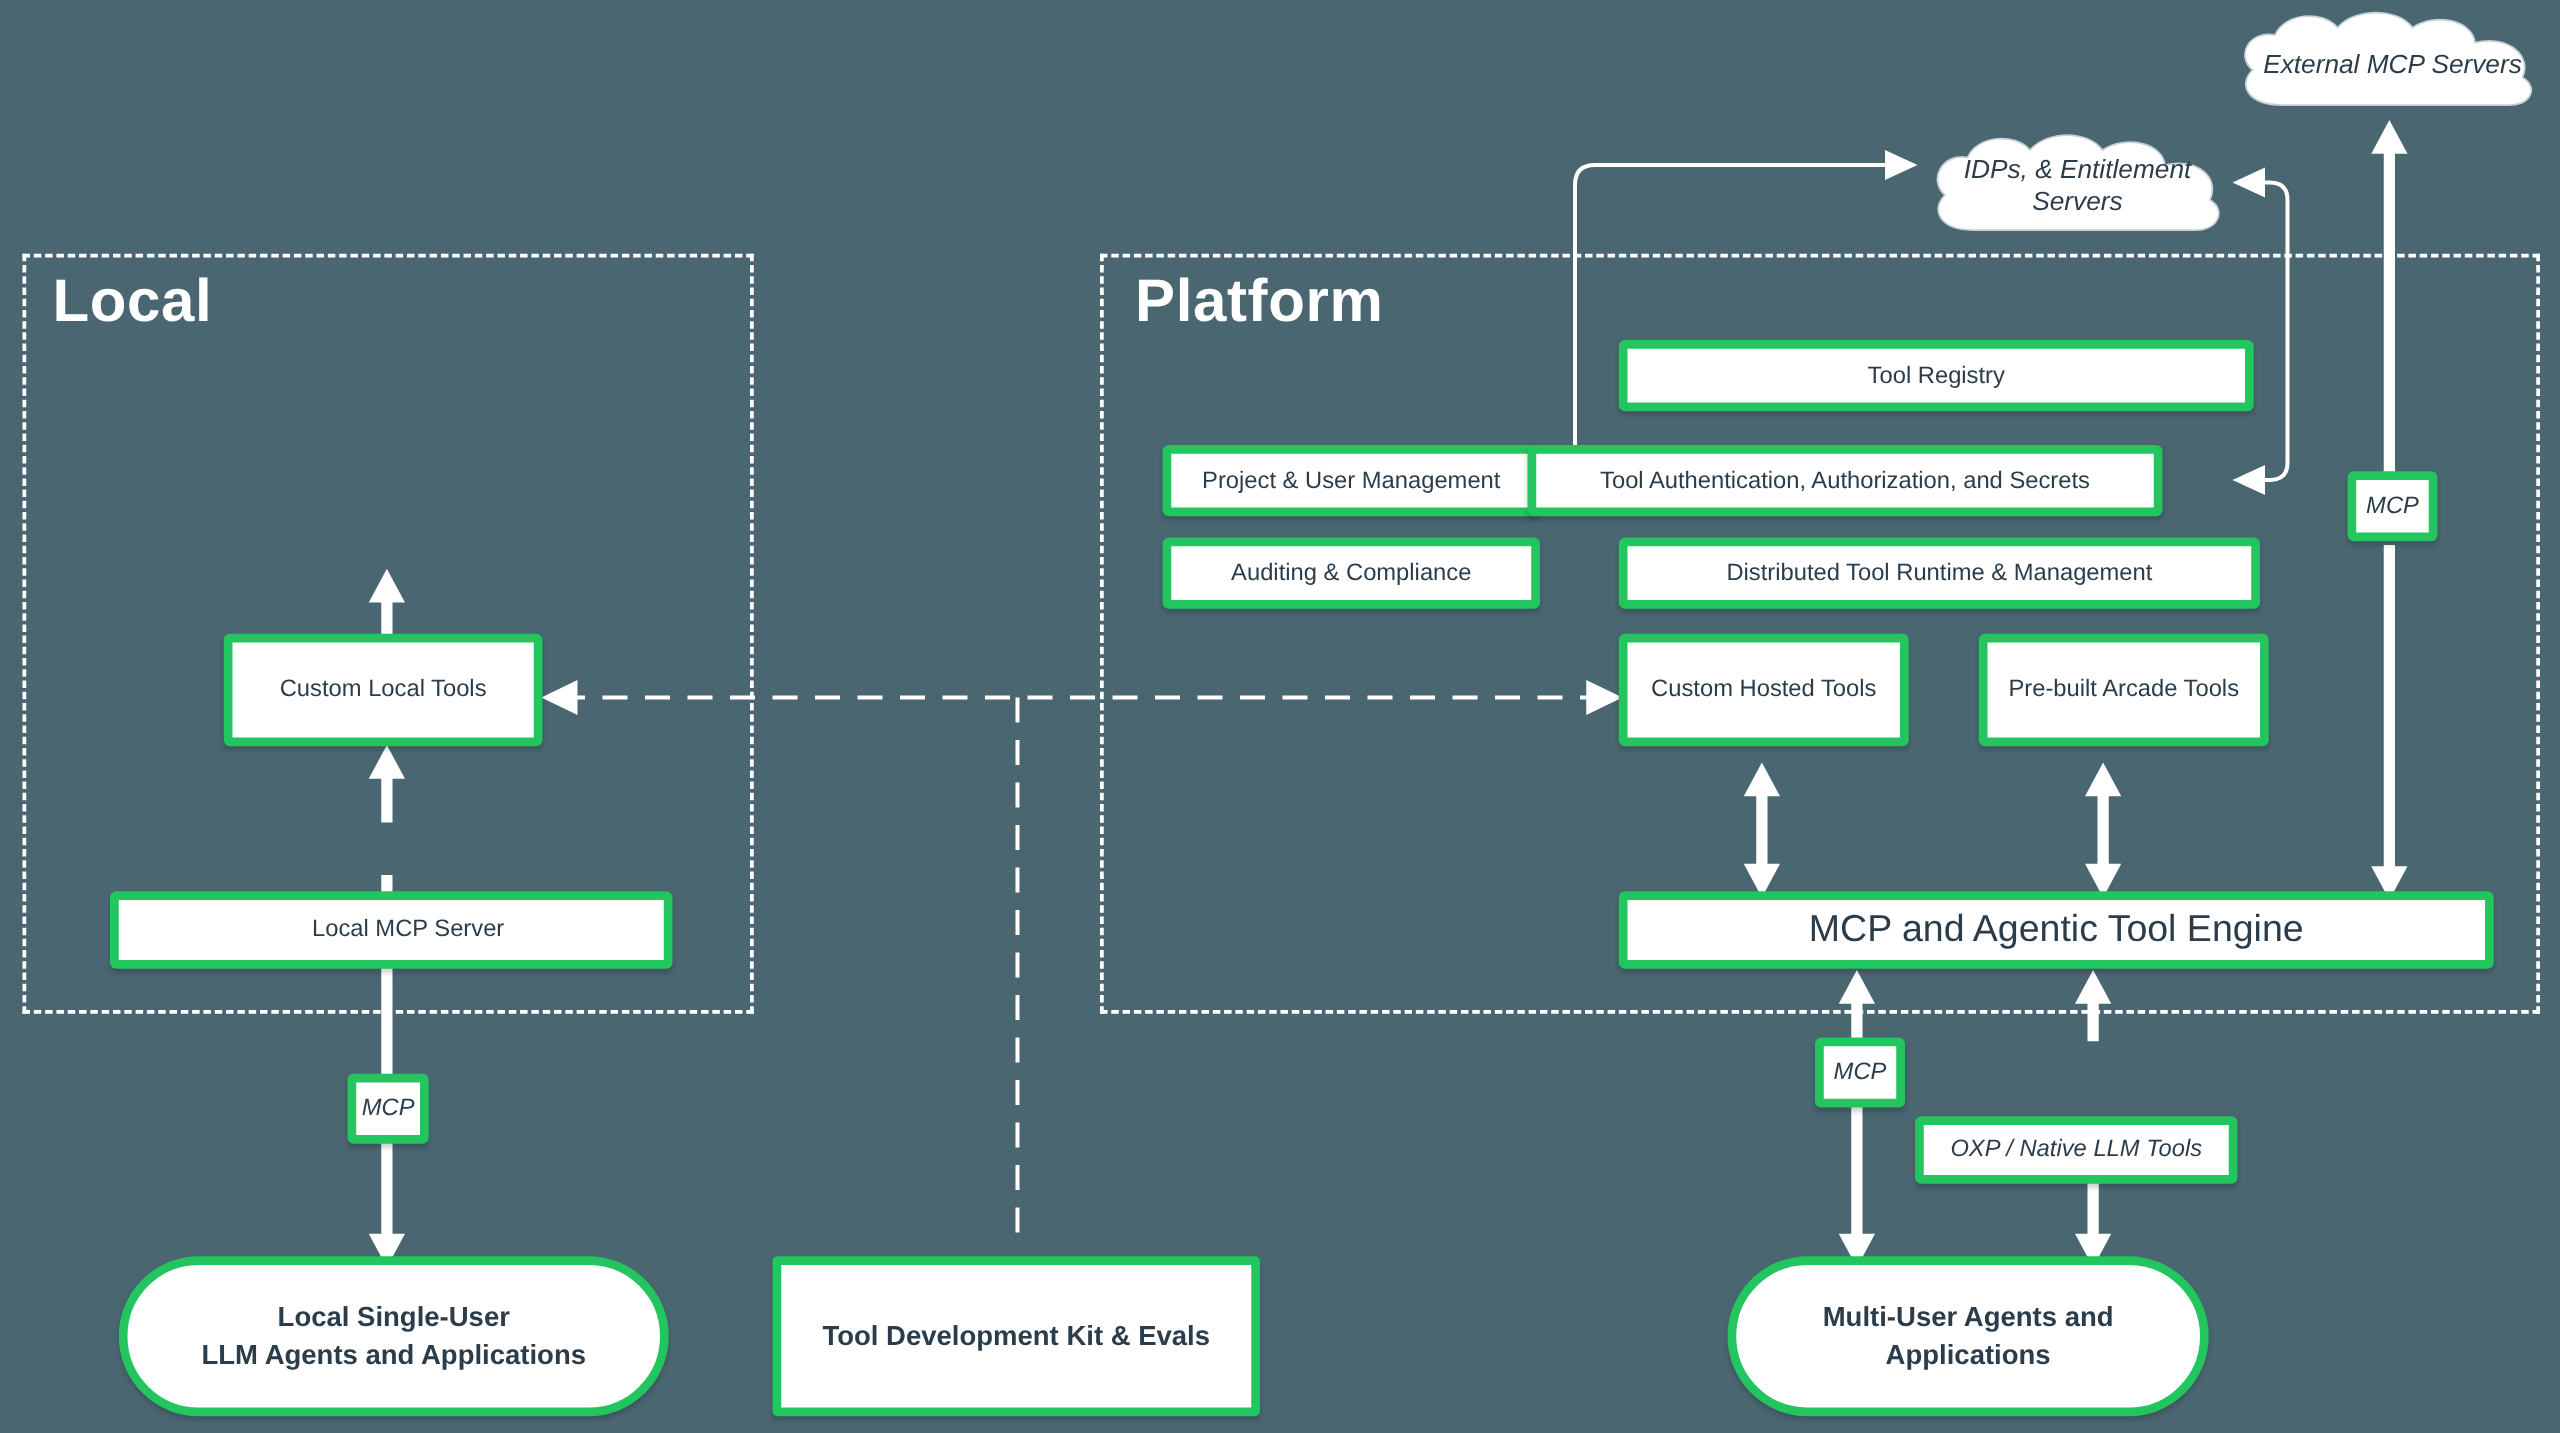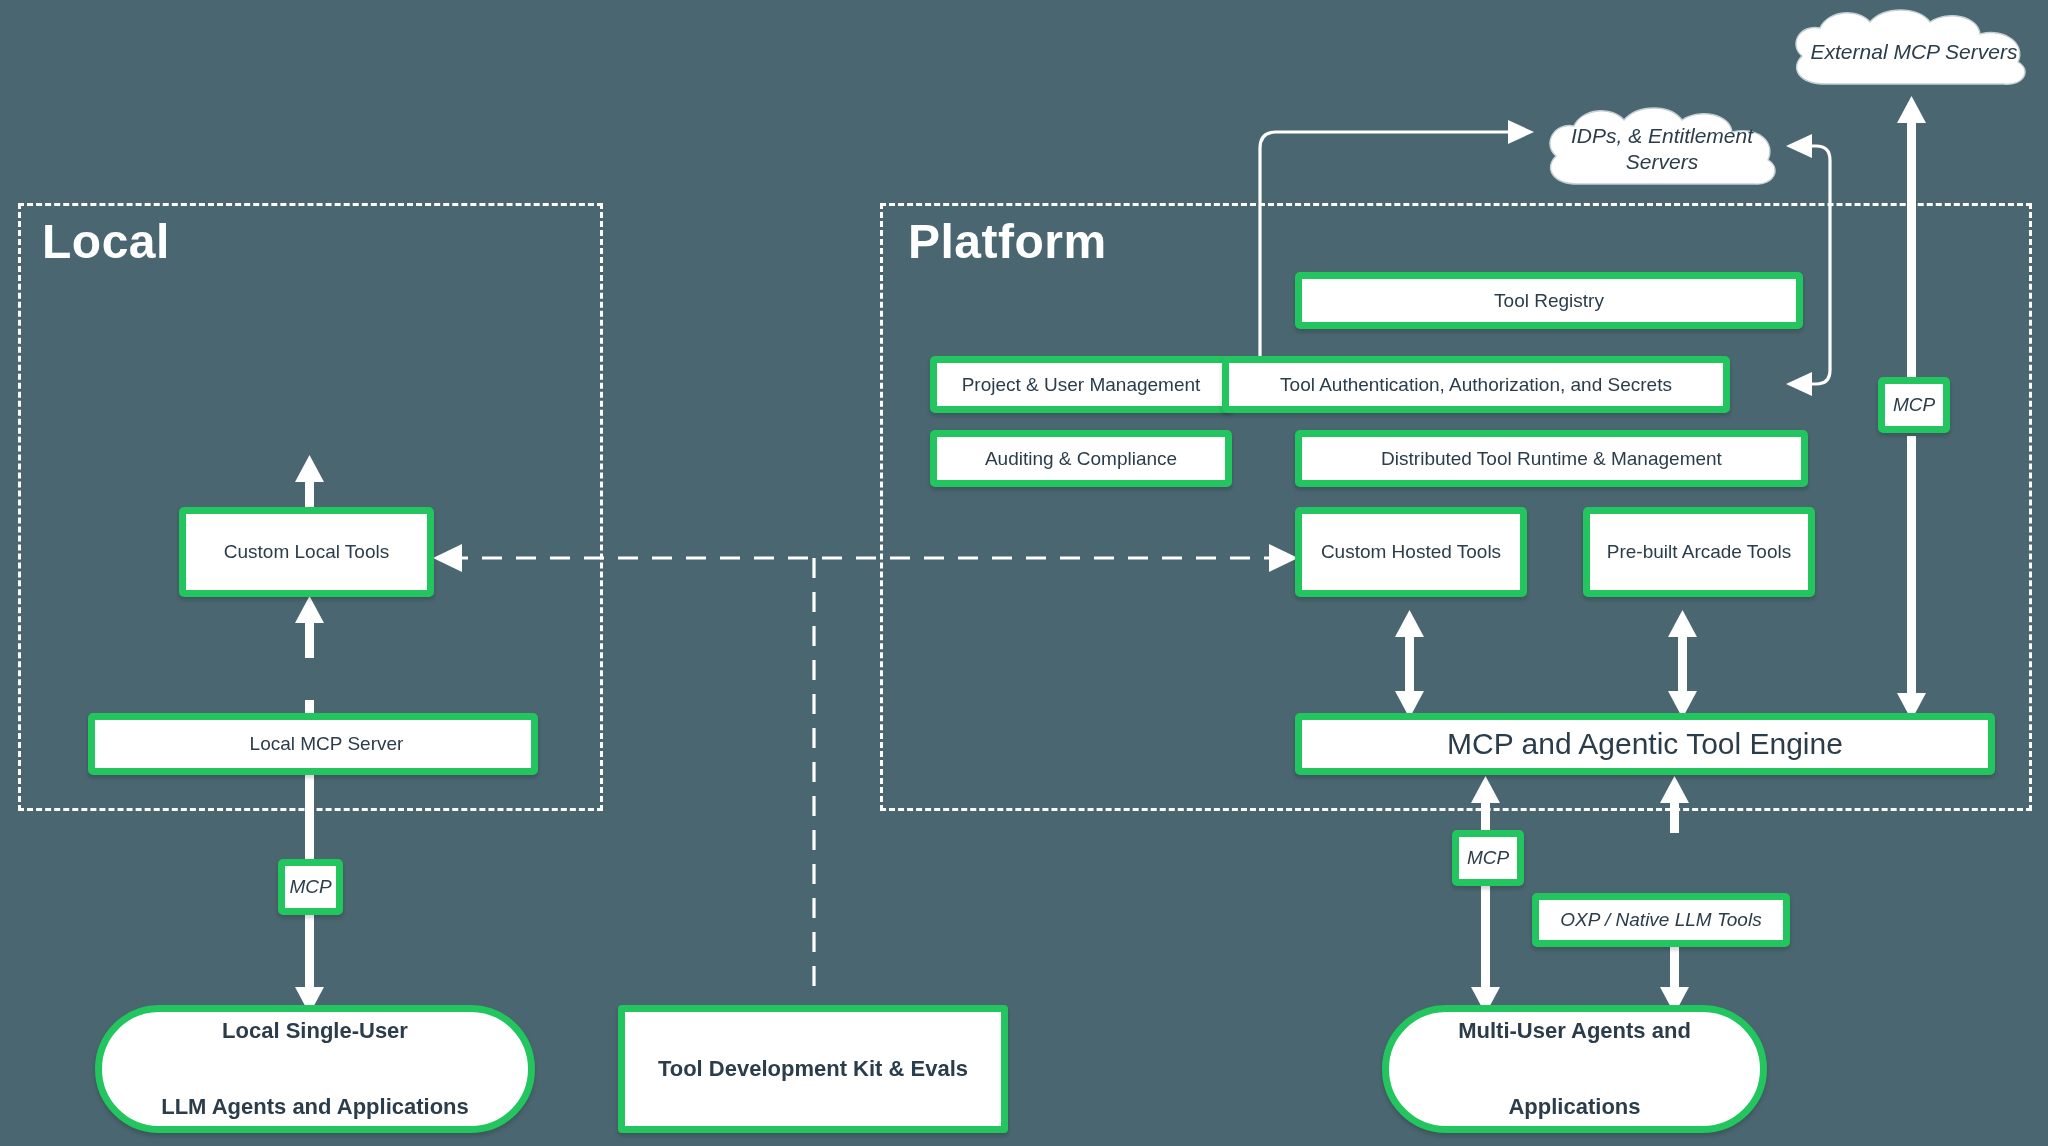--- a/index.html
+++ b/index.html
@@ -42,21 +42,21 @@
     justify-content:center;
     text-align:center;
     color:#2b3d4a;
     font-size:19px;
     line-height:1.35;
     padding:4px 10px;
     box-shadow:0 3px 4px rgba(0,0,0,0.18);
   }
   .node.bold{font-weight:bold;font-size:22px;}
   .node.italic{font-style:italic;}
-  .node.pill{border-radius:150px;justify-content:space-between;}
+  .node.pill{border-radius:150px;}
   .node.square{border-radius:4px;}
   .node.big{font-size:30px;}
 
   
   .cloud{
     position:absolute;
     color:#2b3d4a;
     font-style:italic;
     font-size:21px;
     text-align:center;

